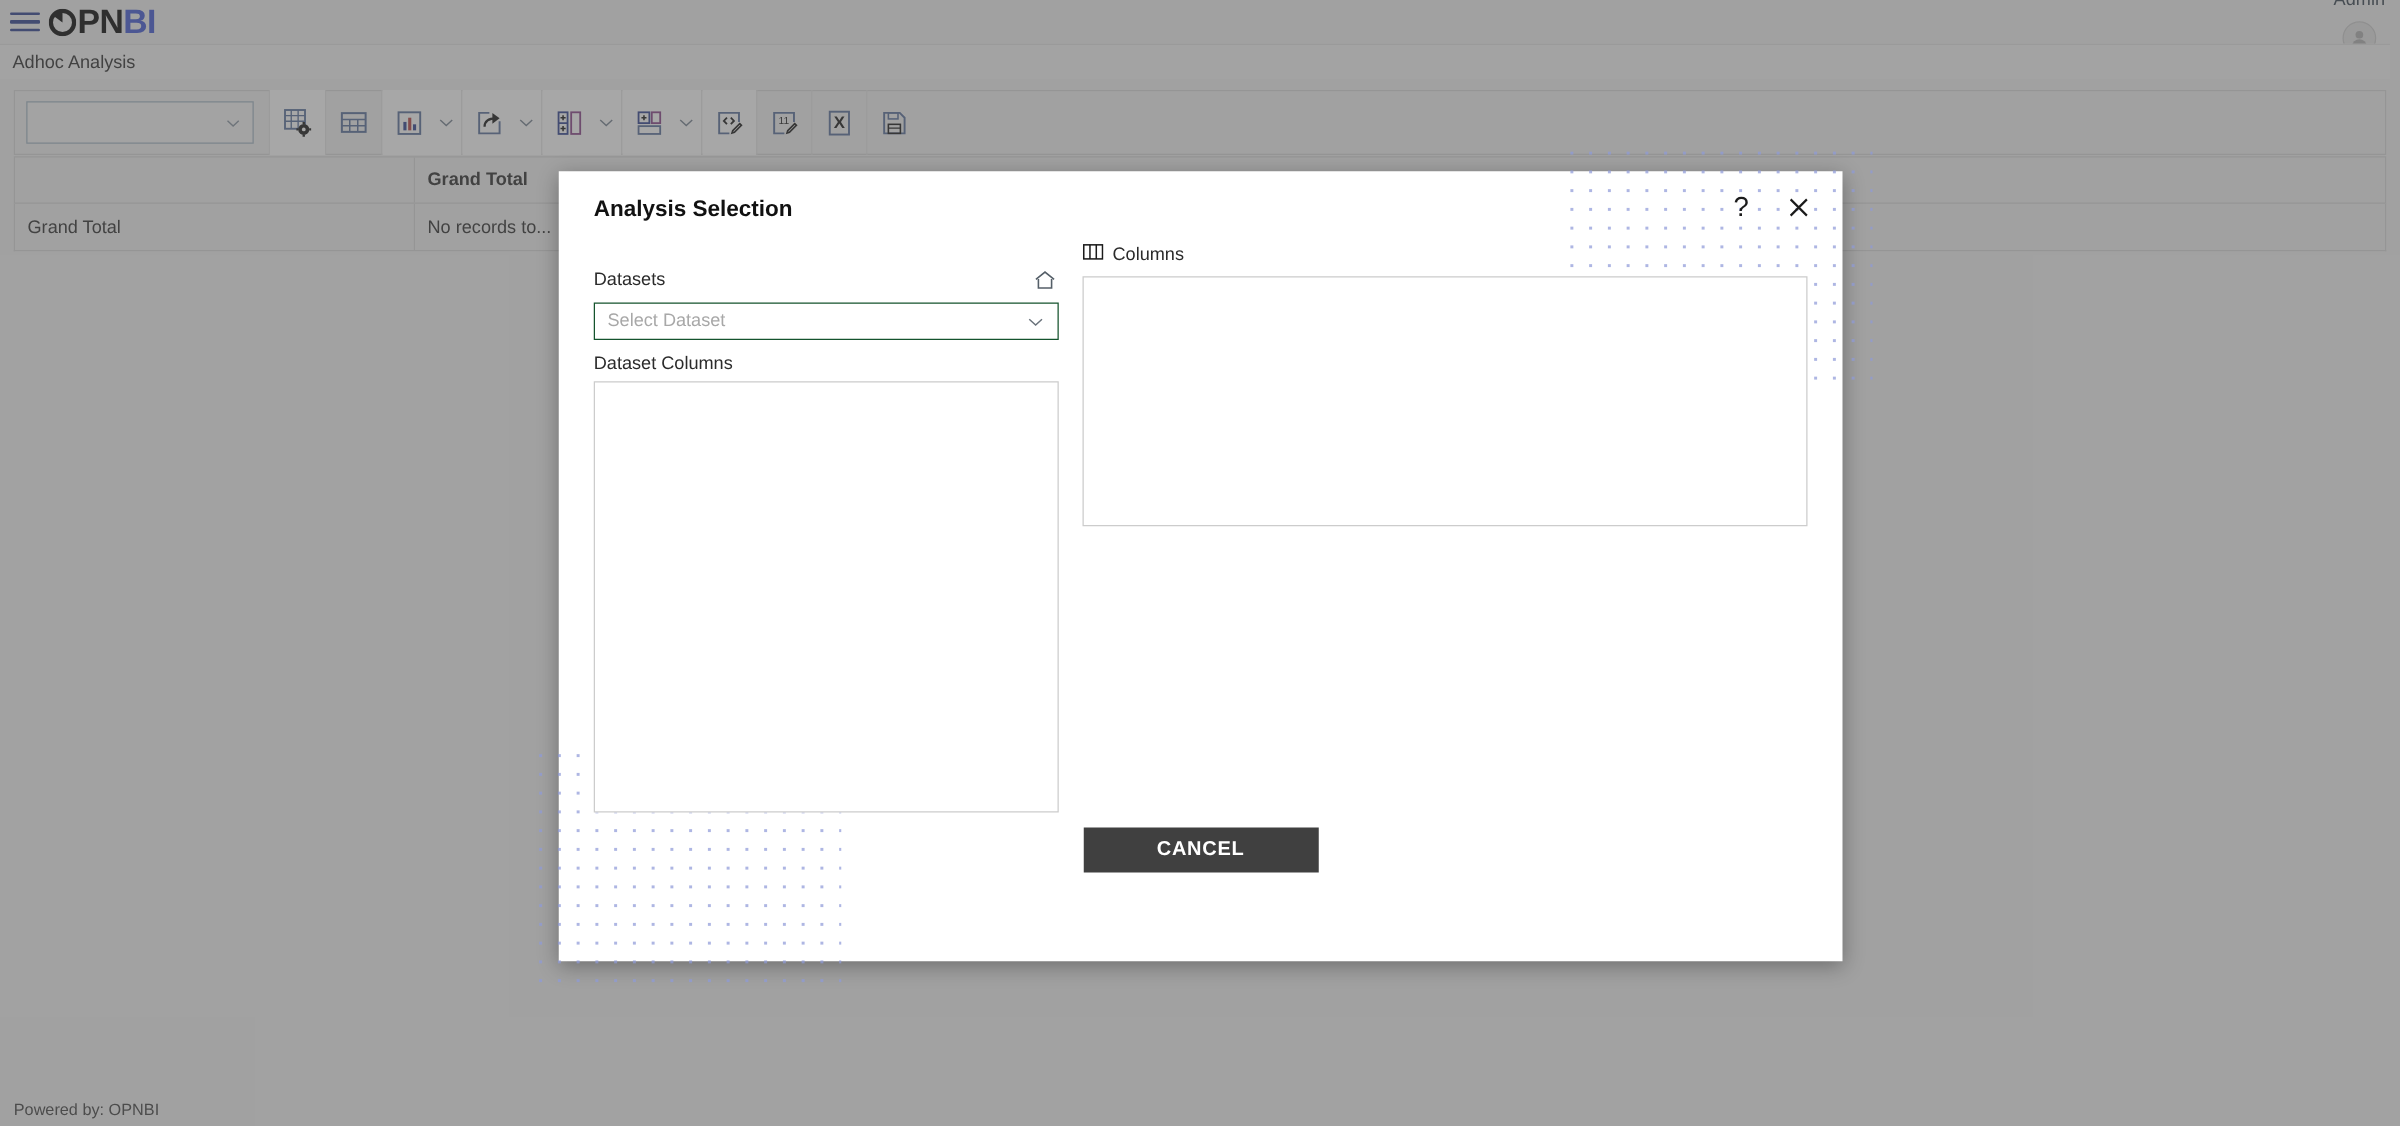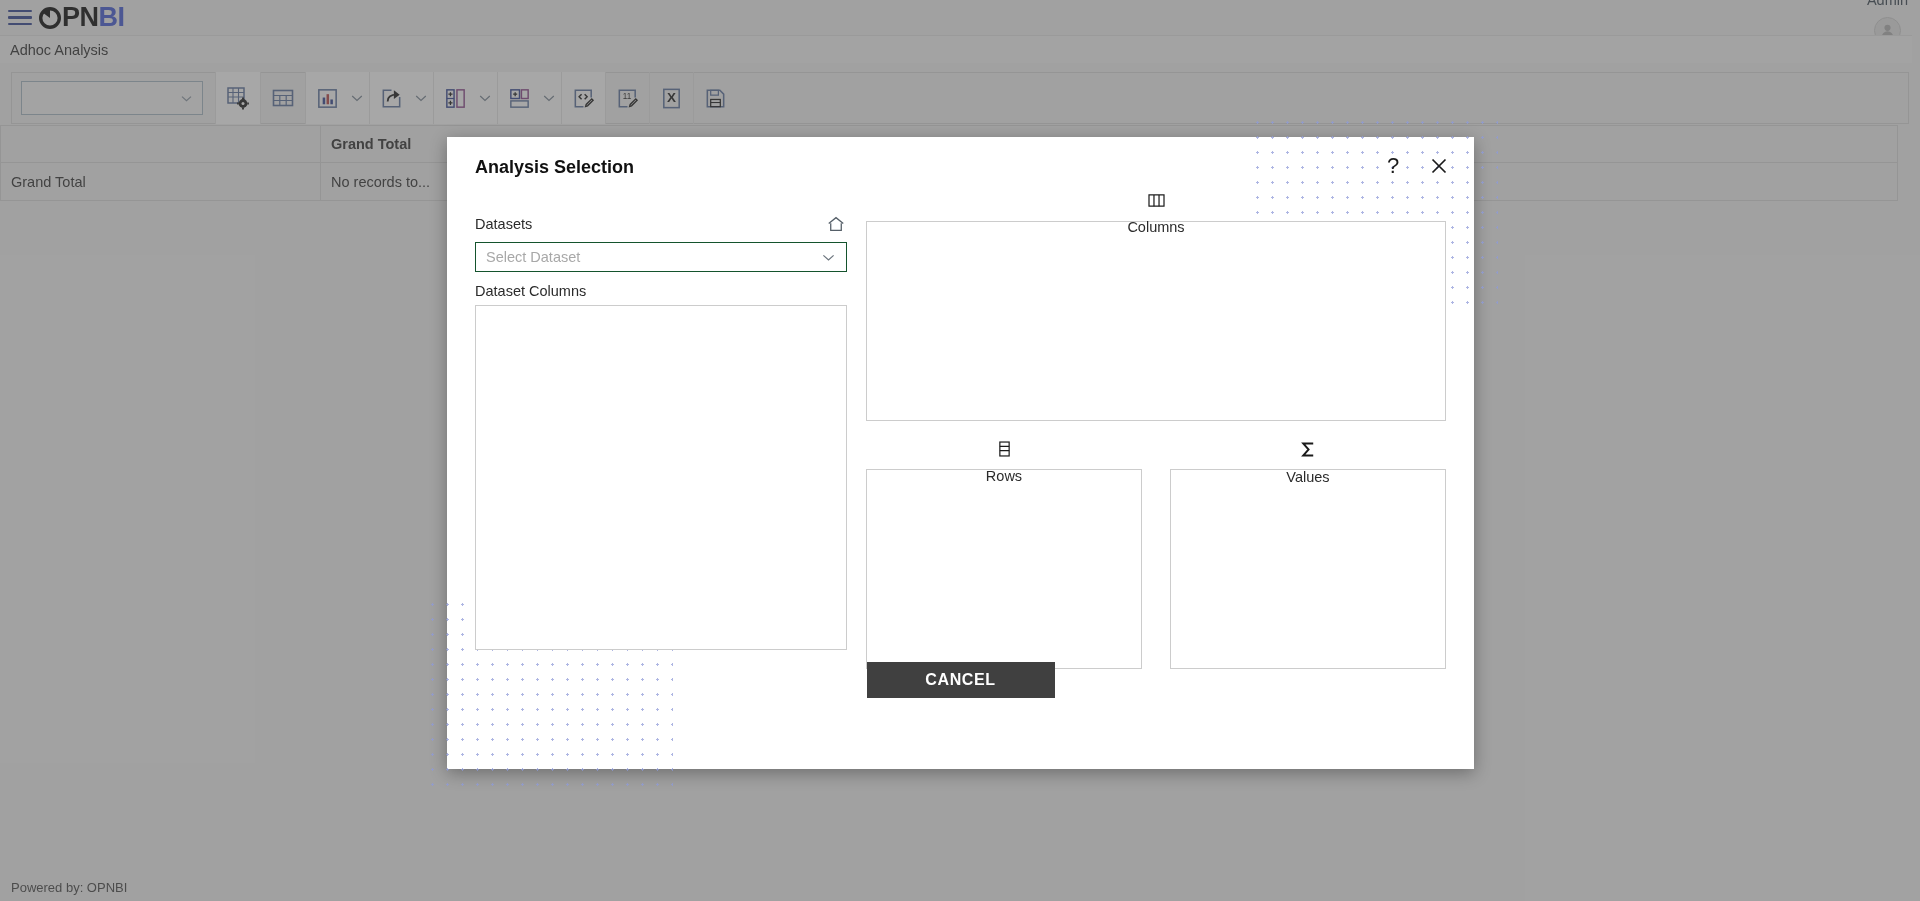--- a/index.html
+++ b/index.html
@@ -49,21 +49,21 @@
     display: flex; align-items: center; justify-content: flex-end; padding-right: 8px; cursor: pointer;
   }
   .tb-group { height: 52px; display: flex; align-items: center; }
   .tb-btn { height: 52px; display: flex; align-items: center; justify-content: center;
             padding: 0 9px; cursor: pointer; }
   .tb-btn.alt { background: #bcbcbc; }
   .tb-caret { padding: 0 4px 0 0; cursor: pointer; display: flex; align-items: center; }
   .tb-sep { width: 1px; height: 52px; background: #ababab; }
 
   
-  .pivot { position: absolute; left: 0; top: 125px; width: 1898px; }
+  .pivot { position: absolute; left: 11px; top: 125px; width: 1898px; }
   .pivot-row { display: flex; height: 38px; border: 1px solid #a2a2a2; border-top: none; }
   .pivot-row.head { border-top: 1px solid #a2a2a2; }
   .pivot-cell { display: flex; align-items: center; padding-left: 10px;
                 font-size: 14.5px; color: #2b2b2b; }
   .pivot-cell.c1 { width: 320px; border-right: 1px solid #a2a2a2; }
   .pivot-cell.c2 { flex: 1; }
   .pivot-cell.bold { font-weight: bold; }
 
   
   .footer { position: absolute; left: 0; bottom: 0; width: 1920px; height: 28px;
@@ -101,21 +101,21 @@
     margin-top: 7px; height: 30px; border: 1px solid #14532d; background: #fff;
     display: flex; align-items: center; justify-content: space-between; padding: 0 9px 0 10px; cursor: pointer;
   }
   .dropdown .ph { font-size: 14.5px; color: #a8a8a8; }
   .sublabel { margin-top: 11px; font-size: 14.5px; color: #2b2b2b; }
   .listbox { margin-top: 6px; border: 1px solid #cccccc; background: #fff; }
   .ds-columns-box { height: 345px; }
 
   
   .right-pane { position: absolute; left: 419px; top: 56px; width: 580px; }
-  .zone-head { display: flex; align-items: center; gap: 7px; height: 22px; flex-direction: column; }
+  .zone-head { display: flex; align-items: center; gap: 7px; height: 22px; }
   .zone-head .zl { font-size: 14.5px; color: #2b2b2b; }
   .zone-box { border: 1px solid #cccccc; background: #fff; margin-top: 6px; }
   .cols-box { height: 200px; }
   .bottom-zones { display: flex; gap: 28px; margin-top: 20px; }
   .bz { width: 276px; }
   .bz-box { height: 200px; }
 
   .cancel-row { position: absolute; left: 0; top: 525px; width: 100%; display: flex; justify-content: center; }
   .cancel-btn {
     width: 188px; height: 36px; background: #404040; color: #ffffff;
@@ -349,46 +349,20 @@
         <span>
           <svg width="17" height="15" viewBox="0 0 18 16">
             <rect x="1" y="2" width="16" height="12" fill="none" stroke="#1b1b1b" stroke-width="1.3"></rect>
             <path d="M6.3 2v12M11.7 2v12" stroke="#1b1b1b" stroke-width="1.3"></path>
           </svg>
         </span>
         <span class="zl">Columns</span>
       </div>
       <div class="zone-box cols-box"></div>
 
-      <div class="bottom-zones">
-        <div class="bz">
-          <div class="zone-head">
-            <span>
-              <svg width="13" height="16" viewBox="0 0 14 17">
-                <rect x="2" y="1" width="10" height="15" fill="none" stroke="#1b1b1b" stroke-width="1.3"></rect>
-                <path d="M2 5.7h10M2 10.3h10" stroke="#1b1b1b" stroke-width="1.3"></path>
-              </svg>
-            </span>
-            <span class="zl">Rows</span>
-          </div>
-          <div class="zone-box bz-box"></div>
-        </div>
-
-        <div class="bz">
-          <div class="zone-head">
-            <span>
-              <svg width="17" height="17" viewBox="0 0 18 18">
-                <path d="M14 2.6H3.4L9.1 9l-5.7 6.4H14" fill="none" stroke="#1b1b1b" stroke-width="2"></path>
-              </svg>
-            </span>
-            <span class="zl">Values</span>
-          </div>
-          <div class="zone-box bz-box"></div>
-        </div>
-      </div>
     </div>
 
     <div class="cancel-row">
       <button class="cancel-btn">CANCEL</button>
     </div>
   </div>
 
 </div>
 
 </body></html>

